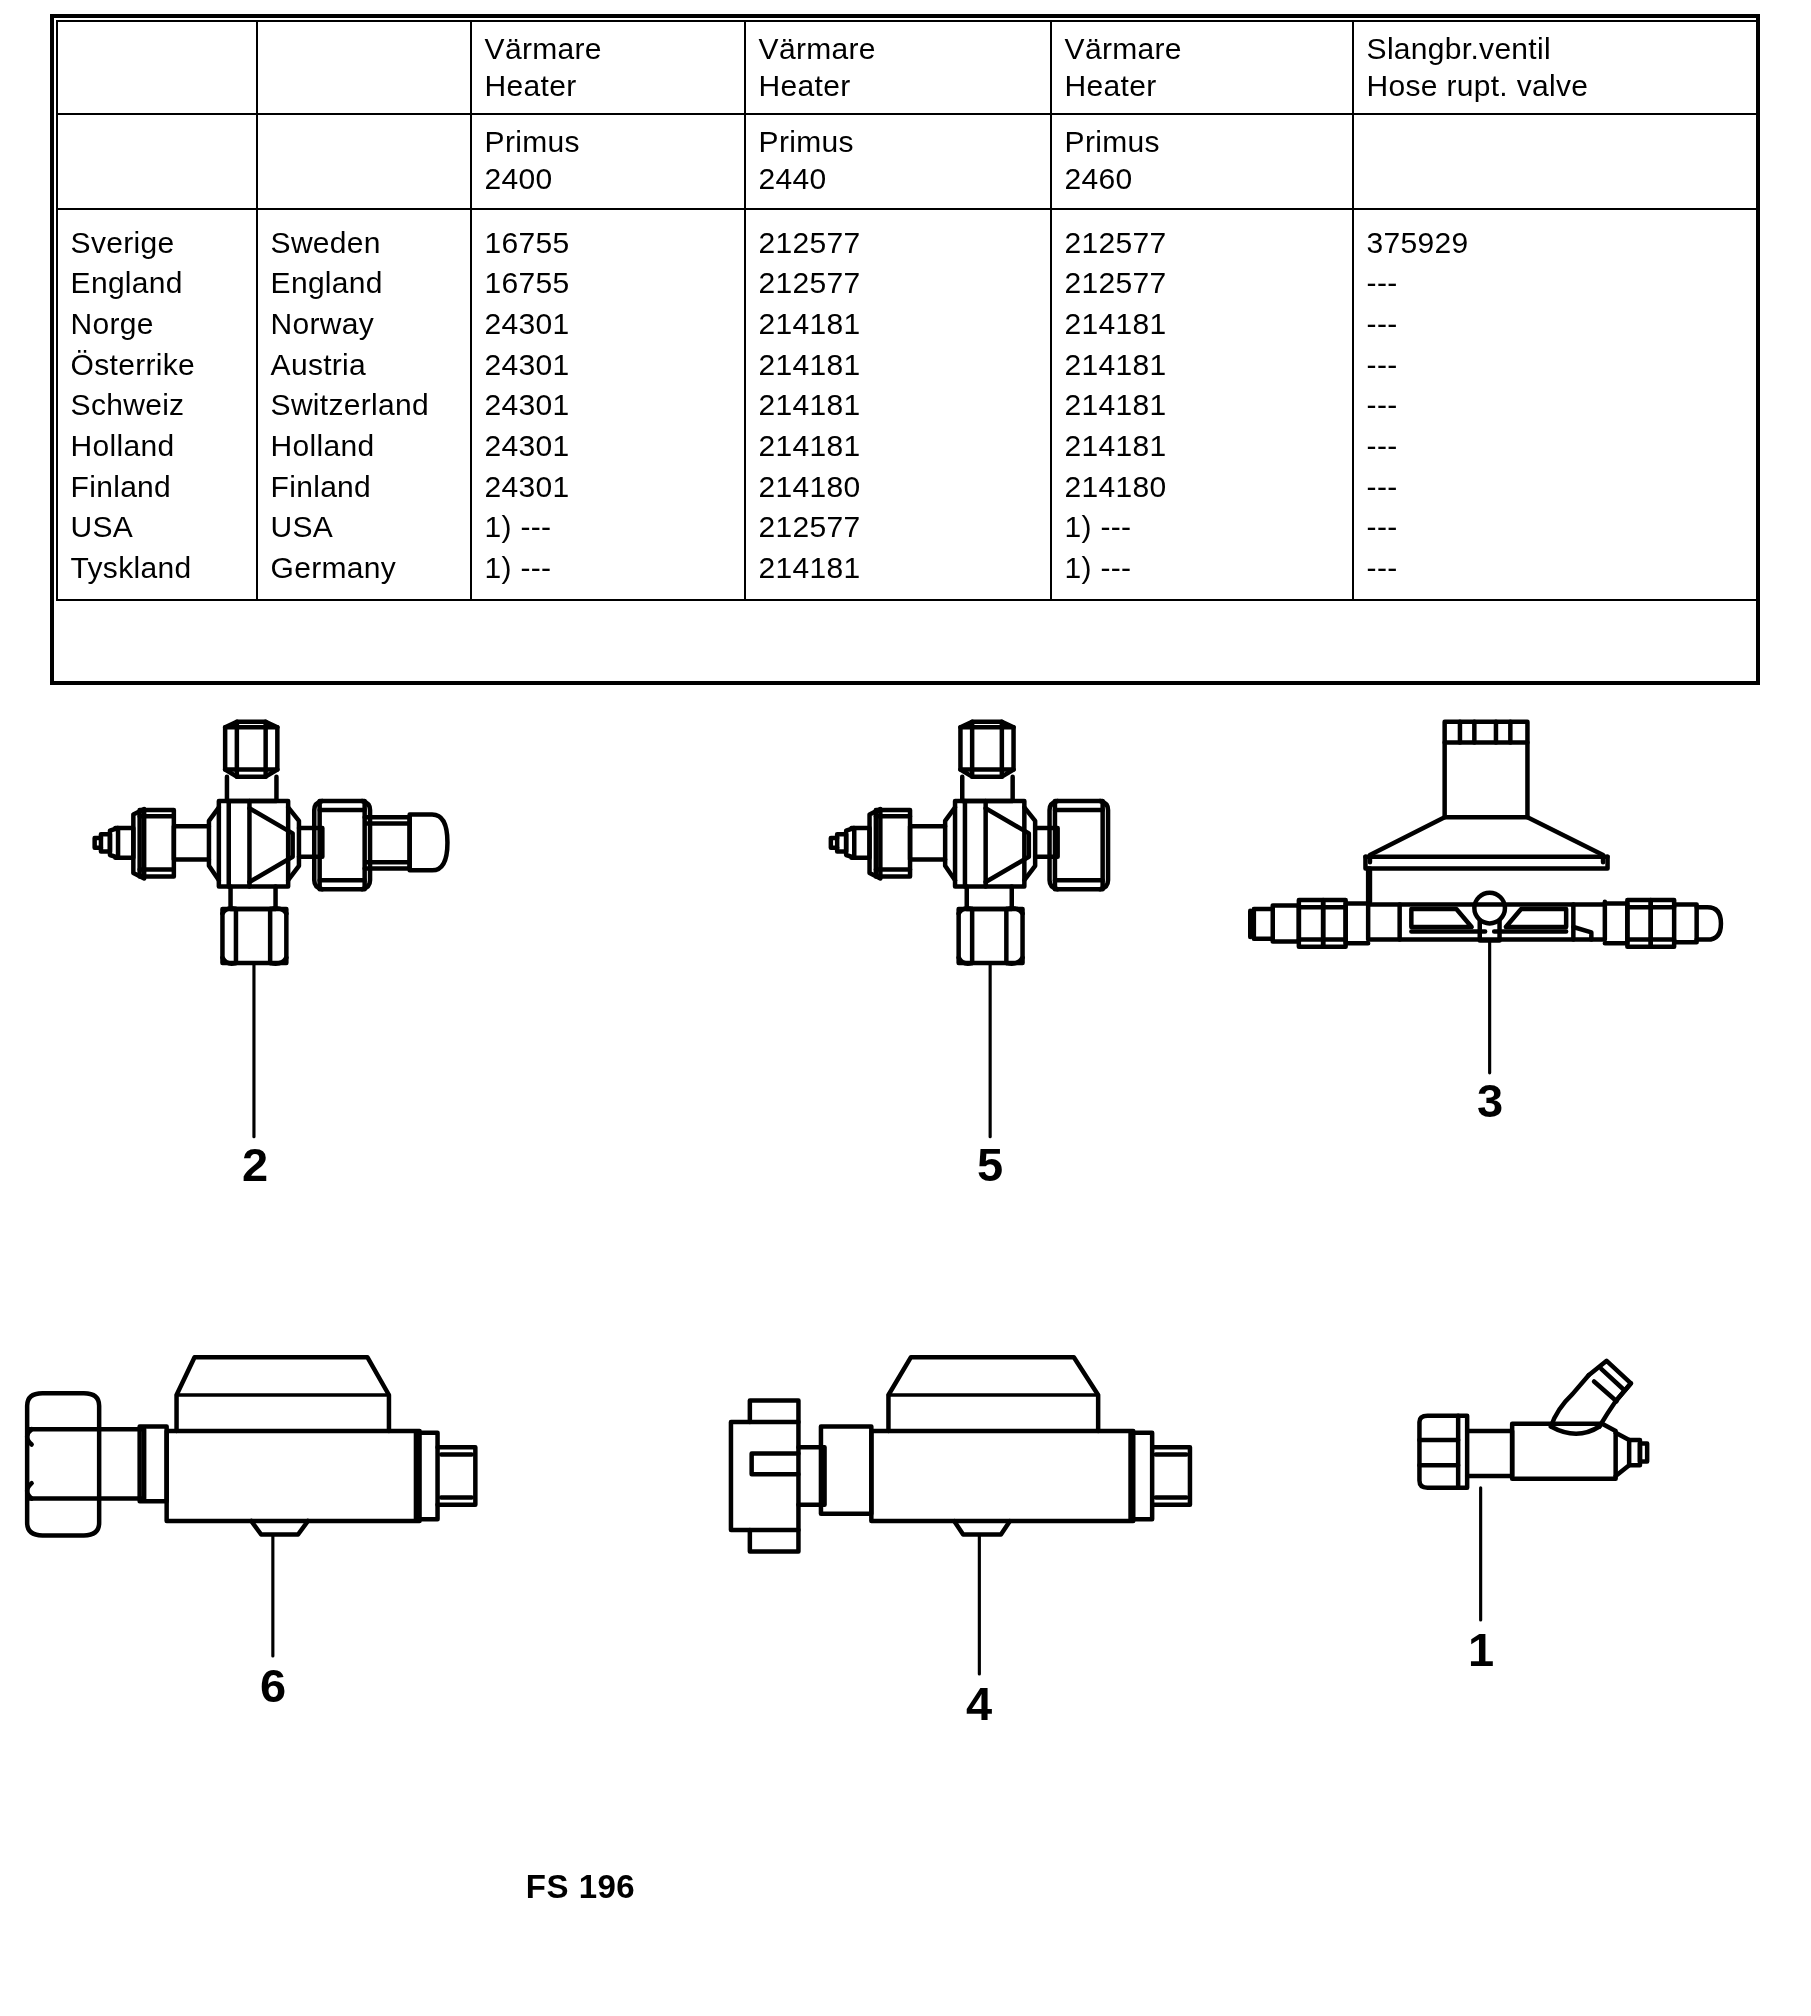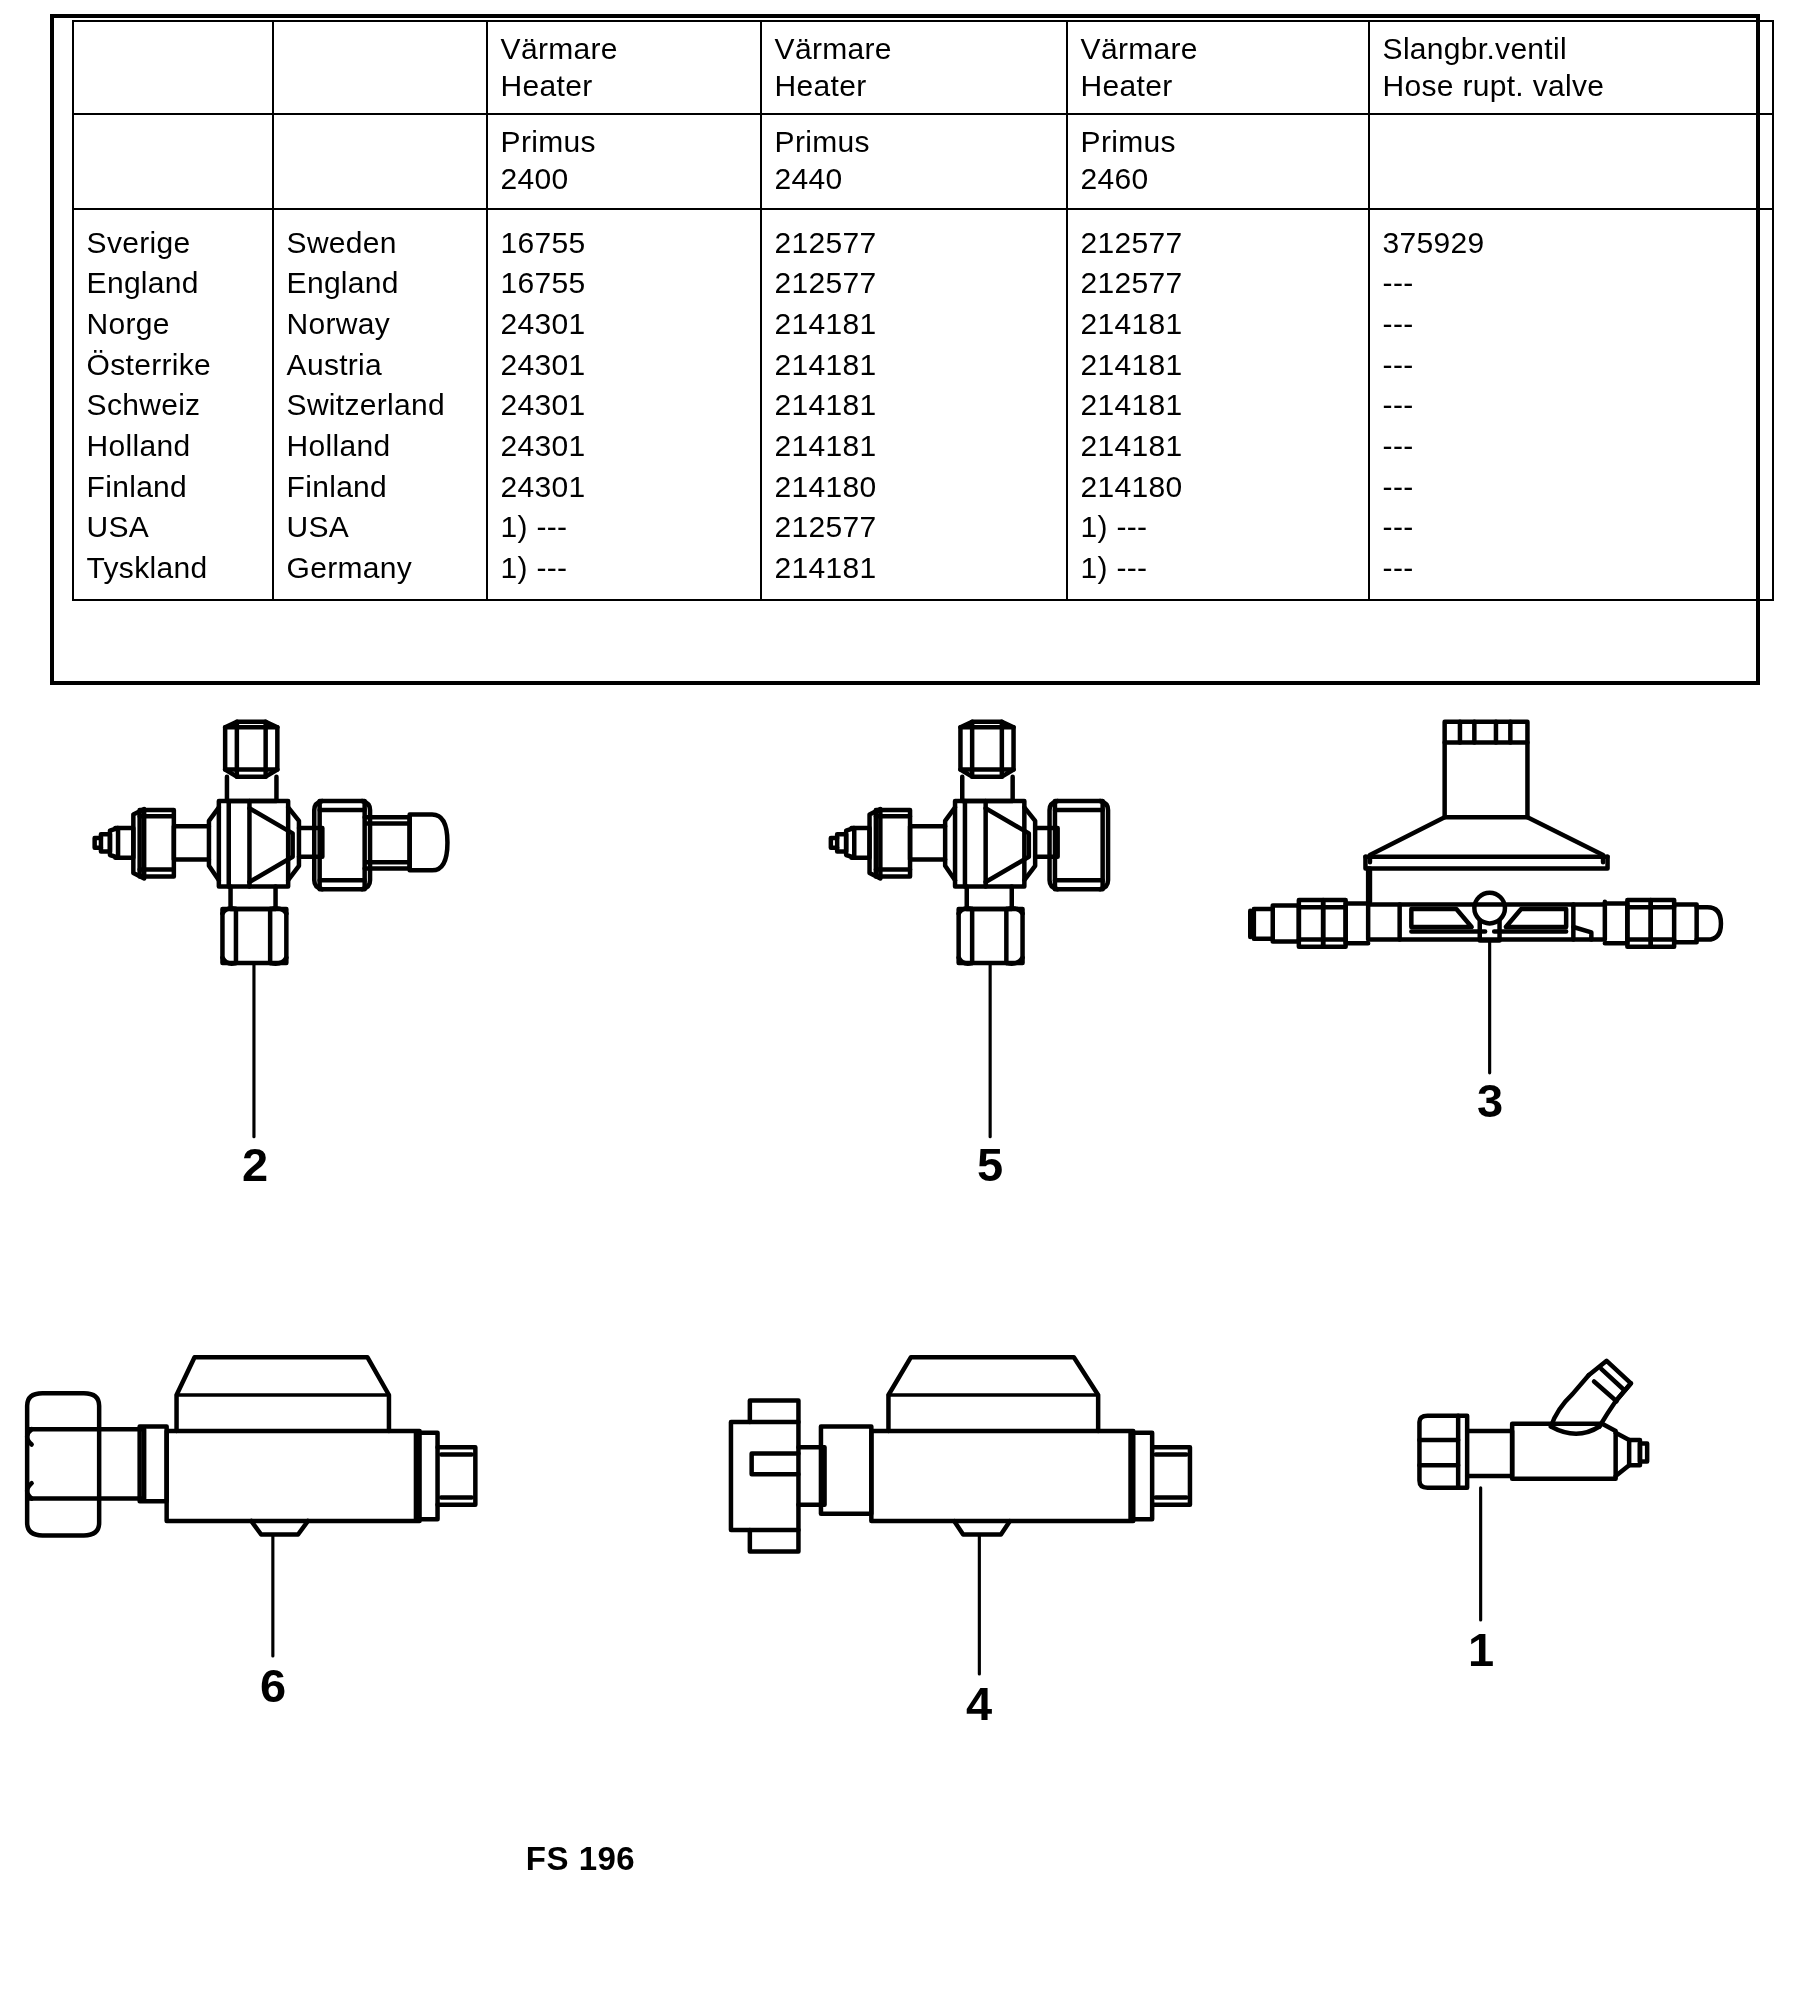--- a/index.html
+++ b/index.html
@@ -12,21 +12,21 @@
     height: 2016px;
     font-family: "Liberation Sans", "DejaVu Sans", sans-serif;
     color: #000000;
     position: relative;
     overflow: hidden;
   }
 
   
   .spec-table {
     position: absolute;
-    left: 72px;
+    left: 56px;
     top: 20px;
     width: 1699px;
     border-collapse: collapse;
     table-layout: fixed;
     padding-left: 32px;
   }
   .spec-table col.c-sv    { width: 200px; }
   .spec-table col.c-en    { width: 214px; }
   .spec-table col.c-p1    { width: 274px; }
   .spec-table col.c-p2    { width: 306px; }
@@ -106,21 +106,21 @@
     font-family: "Liberation Sans", "DejaVu Sans", sans-serif;
     font-weight: bold;
     font-size: 21.6px;
     line-height: 1.32;
     letter-spacing: 0.2px;
   }
   .footer-code {
     font-family: "Liberation Sans", "DejaVu Sans", sans-serif;
     font-weight: bold;
     font-size: 33px;
-    margin-top: 4px;
+    margin-top: 32px;
     letter-spacing: 0.5px;
   }
 </style>
 </head>
 <body>
 
 <div>
   <table class="spec-table">
     <colgroup>
       <col class="c-sv">

